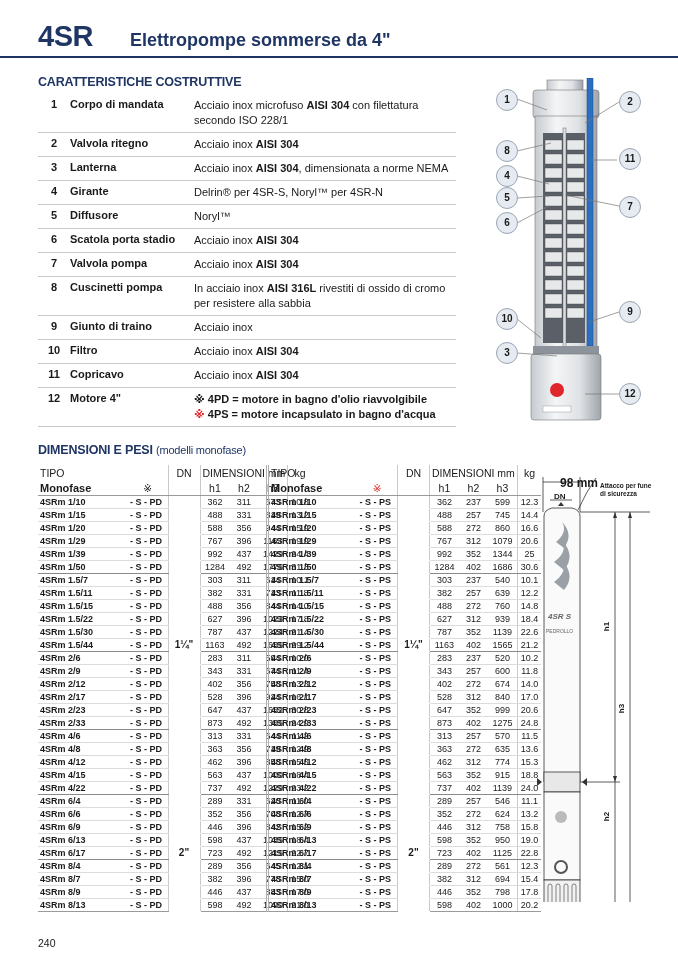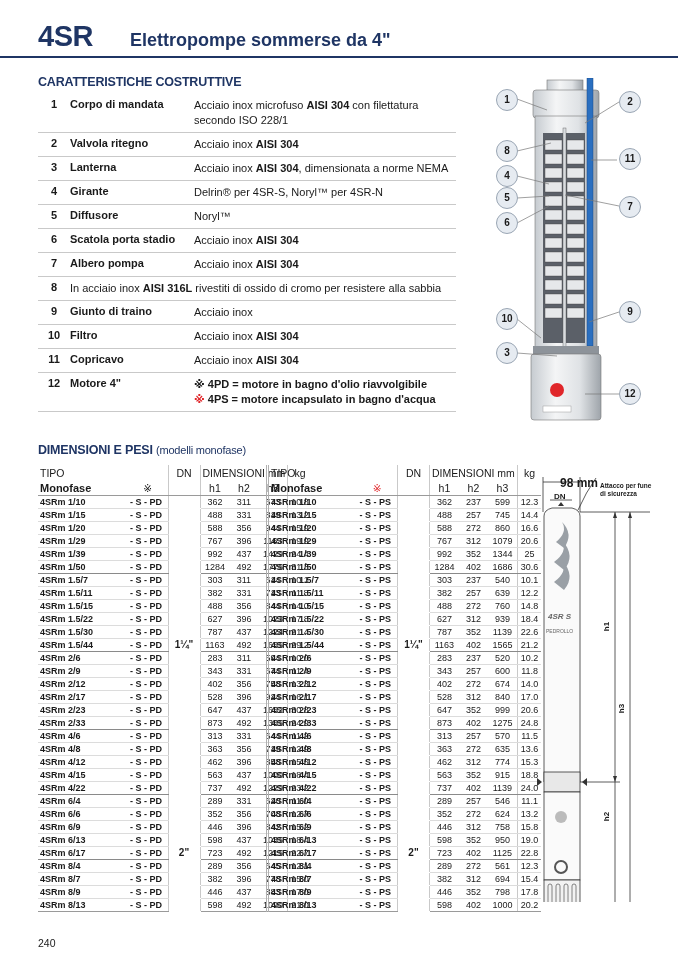--- a/index.html
+++ b/index.html
@@ -80,25 +80,26 @@
       <span class="name">Diffusore</span>
       <span class="desc"><span>Noryl™</span><b></b><span></span></span>
     </div>
     <div class="feat-row">
       <span class="num">6</span>
       <span class="name">Scatola porta stadio</span>
       <span class="desc"><span>Acciaio inox </span><b>AISI 304</b><span></span></span>
     </div>
     <div class="feat-row">
       <span class="num">7</span>
-      <span class="name">Albero pompa</span>
+      <span class="name">Valvola pompa</span>
       <span class="desc"><span>Acciaio inox </span><b>AISI 304</b><span></span></span>
     </div>
     <div class="feat-row">
       <span class="num">8</span>
+      <span class="name">Cuscinetti pompa</span>
       <span class="desc"><span>In acciaio inox </span><b>AISI 316L</b><span> rivestiti di ossido di cromo per resistere alla sabbia</span></span>
     </div>
     <div class="feat-row">
       <span class="num">9</span>
       <span class="name">Giunto di traino</span>
       <span class="desc"><span>Acciaio inox</span><b></b><span></span></span>
     </div>
     <div class="feat-row">
       <span class="num">10</span>
       <span class="name">Filtro</span>

